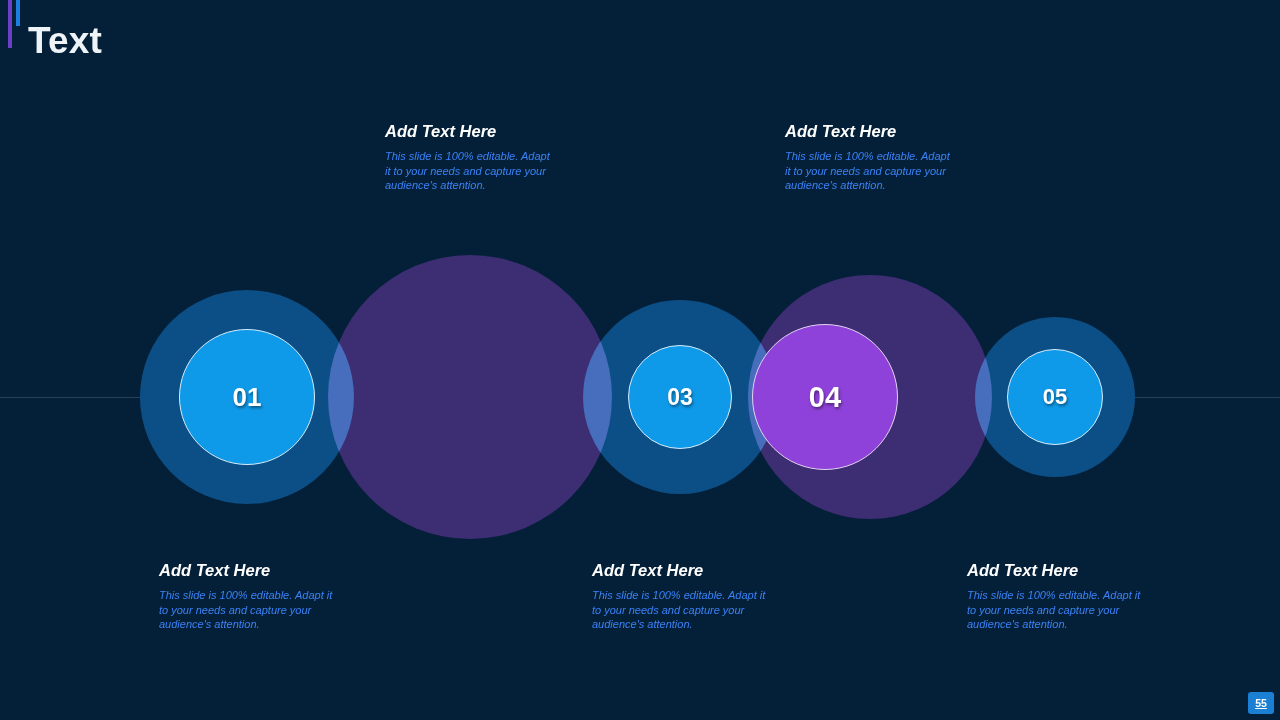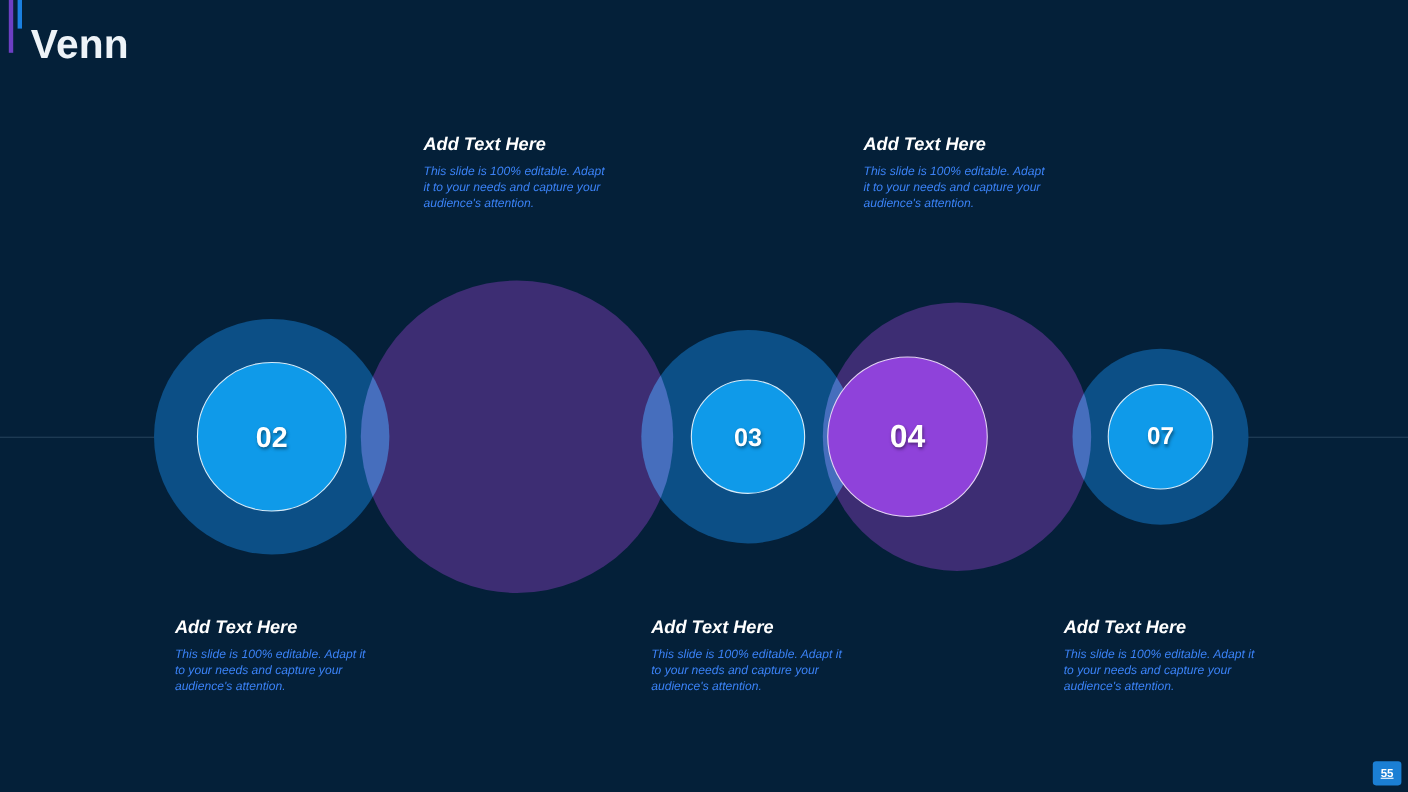--- a/index.html
+++ b/index.html
@@ -79,41 +79,41 @@
   }
 </style>
 </head>
 <body>
 
 <div class="slide">
 
   <div class="accent accent-purple"></div>
   <div class="accent accent-blue"></div>
 
-  <div class="page-title">Venn</div>
+  <div class="page-title">Text</div>
 
   <div class="baseline"></div>
 
   <div class="venn-stage" id="venn-stage">
       <div class="halo blue" style="left: 140px; top: 290px; width: 214px; height: 214px; background: rgb(12, 79, 134);"></div>
       <div class="halo purple" style="left: 328px; top: 255px; width: 284px; height: 284px; background: rgb(61, 45, 115);"></div>
       <div class="halo blue" style="left: 583px; top: 300px; width: 194px; height: 194px; background: rgb(12, 79, 134);"></div>
       <div class="halo purple" style="left: 748px; top: 275px; width: 244px; height: 244px; background: rgb(61, 45, 115);"></div>
       <div class="halo blue" style="left: 975px; top: 317px; width: 160px; height: 160px; background: rgb(12, 79, 134);"></div>
       <div class="core blue" style="left: 179px; top: 329px; width: 136px; height: 136px; background: rgb(15, 154, 233); font-size: 26px;">
-        <span>02</span>
+        <span>01</span>
       </div>
       <div class="core blue" style="left: 628px; top: 345px; width: 104px; height: 104px; background: rgb(15, 154, 233); font-size: 23px;">
         <span>03</span>
       </div>
       <div class="core purple" style="left: 752px; top: 324px; width: 146px; height: 146px; background: rgb(143, 66, 218); font-size: 29px;">
         <span>04</span>
       </div>
       <div class="core blue" style="left: 1007px; top: 349px; width: 96px; height: 96px; background: rgb(15, 154, 233); font-size: 22px;">
-        <span>07</span>
+        <span>05</span>
       </div>
     </div>
 
   <div id="callouts">
       <div class="tblock" style="left: 385px; top: 122px; width: 170px;">
         <div class="head">Add Text Here</div>
         <div class="body">This slide is 100% editable. Adapt it to your needs and capture your audience's attention.</div>
       </div>
       <div class="tblock" style="left: 785px; top: 122px; width: 170px;">
         <div class="head">Add Text Here</div>

